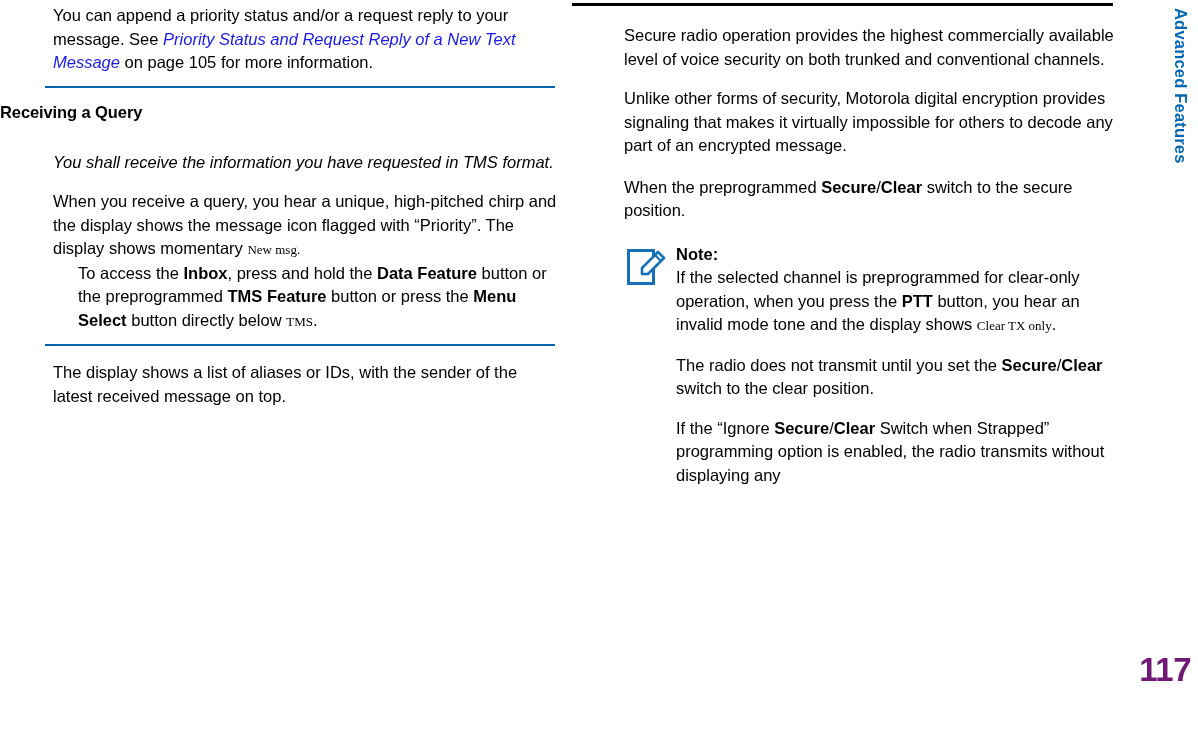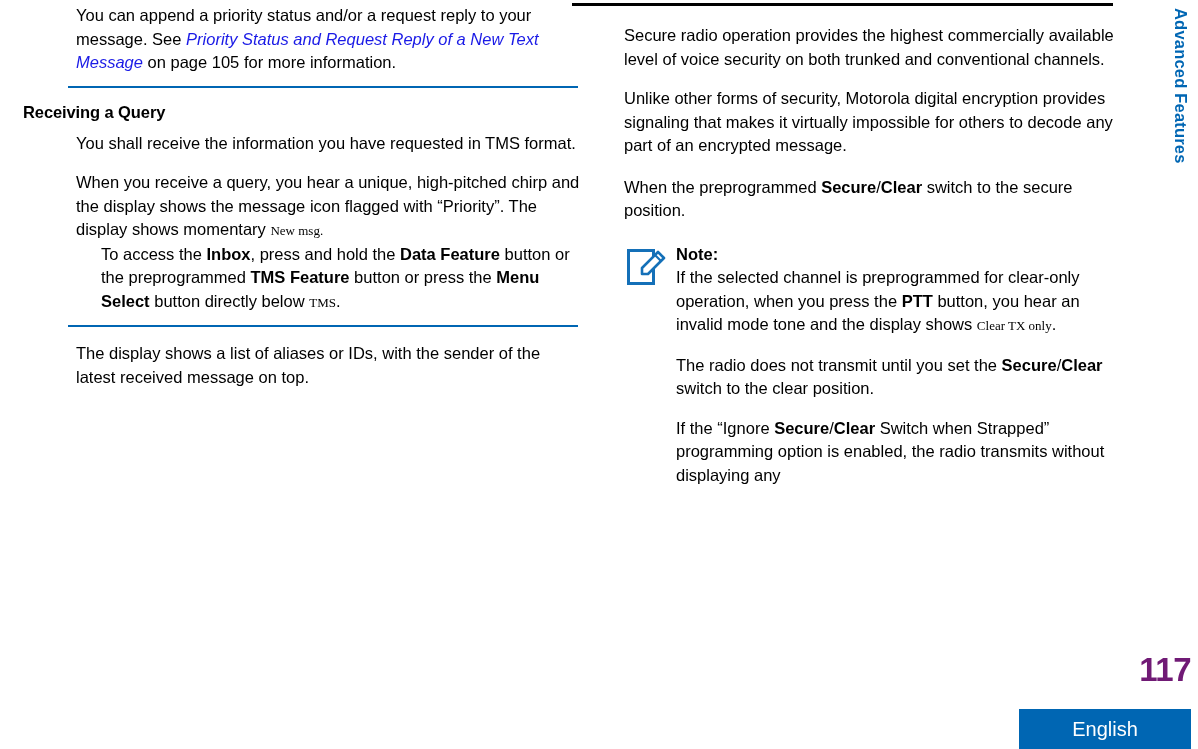--- a/index.html
+++ b/index.html
@@ -20,21 +20,20 @@
     width: 1198px;
     height: 749px;
   }
 
   
   .col-left {
     position: absolute;
     left: 0px;
     top: 0px;
     width: 557px;
-    padding-left: 23px;
   }
   .col-right {
     position: absolute;
     left: 572px;
     top: 0px;
     width: 545px;
   }
 
   
   .body-indent {
@@ -173,21 +172,21 @@
   <div class="col-left">
 
     <p class="body-indent" style="margin-top:4px;"><span>You can append a priority status and/or a request reply to your message. See </span><span class="xref">Priority Status and Request Reply of a New Text Message</span><span> on page 105 for more information.</span></p>
 
     <div style="margin-left:45px; margin-top:11px; width:510px;">
       <hr class="rule-blue">
     </div>
 
     <h2 class="sub-head" style="margin-top:13px;">Receiving a Query</h2>
 
-    <p class="body-indent" style="margin-top:9px;">You shall receive the information you have requested in TMS format.</p>
+    <p class="body-indent" style="margin-top:28px;font-style:italic;">You shall receive the information you have requested in TMS format.</p>
 
     <p class="body-indent gap-para"><span>When you receive a query, you hear a unique, high-pitched chirp and the display shows the message icon flagged with “Priority”. The display shows momentary </span><span class="display-text">New msg.</span></p>
 
     <p class="body-indent2" style=""><span>To access the </span><b>Inbox</b><span>, press and hold the </span><b>Data Feature</b><span> button or the preprogrammed </span><b>TMS Feature</b><span> button or press the </span><b>Menu Select</b><span> button directly below </span><span class="display-text">TMS</span><span>.</span></p>
 
     <div style="margin-left:45px; margin-top:11px; width:510px;">
       <hr class="rule-blue">
     </div>
 
     <p class="body-indent" style="margin-top:15px;">The display shows a list of aliases or IDs, with the sender of the latest received message on top.</p>
@@ -227,17 +226,14 @@
     </div>
 
   </div>
 
   <div class="side-tab">
     <span class="side-tab-text">Advanced Features</span>
   </div>
 
   <div class="page-number">117</div>
 
-  <div class="lang-badge">
-    <span>English</span>
-  </div>
 
 </div>
 
 </body></html>

